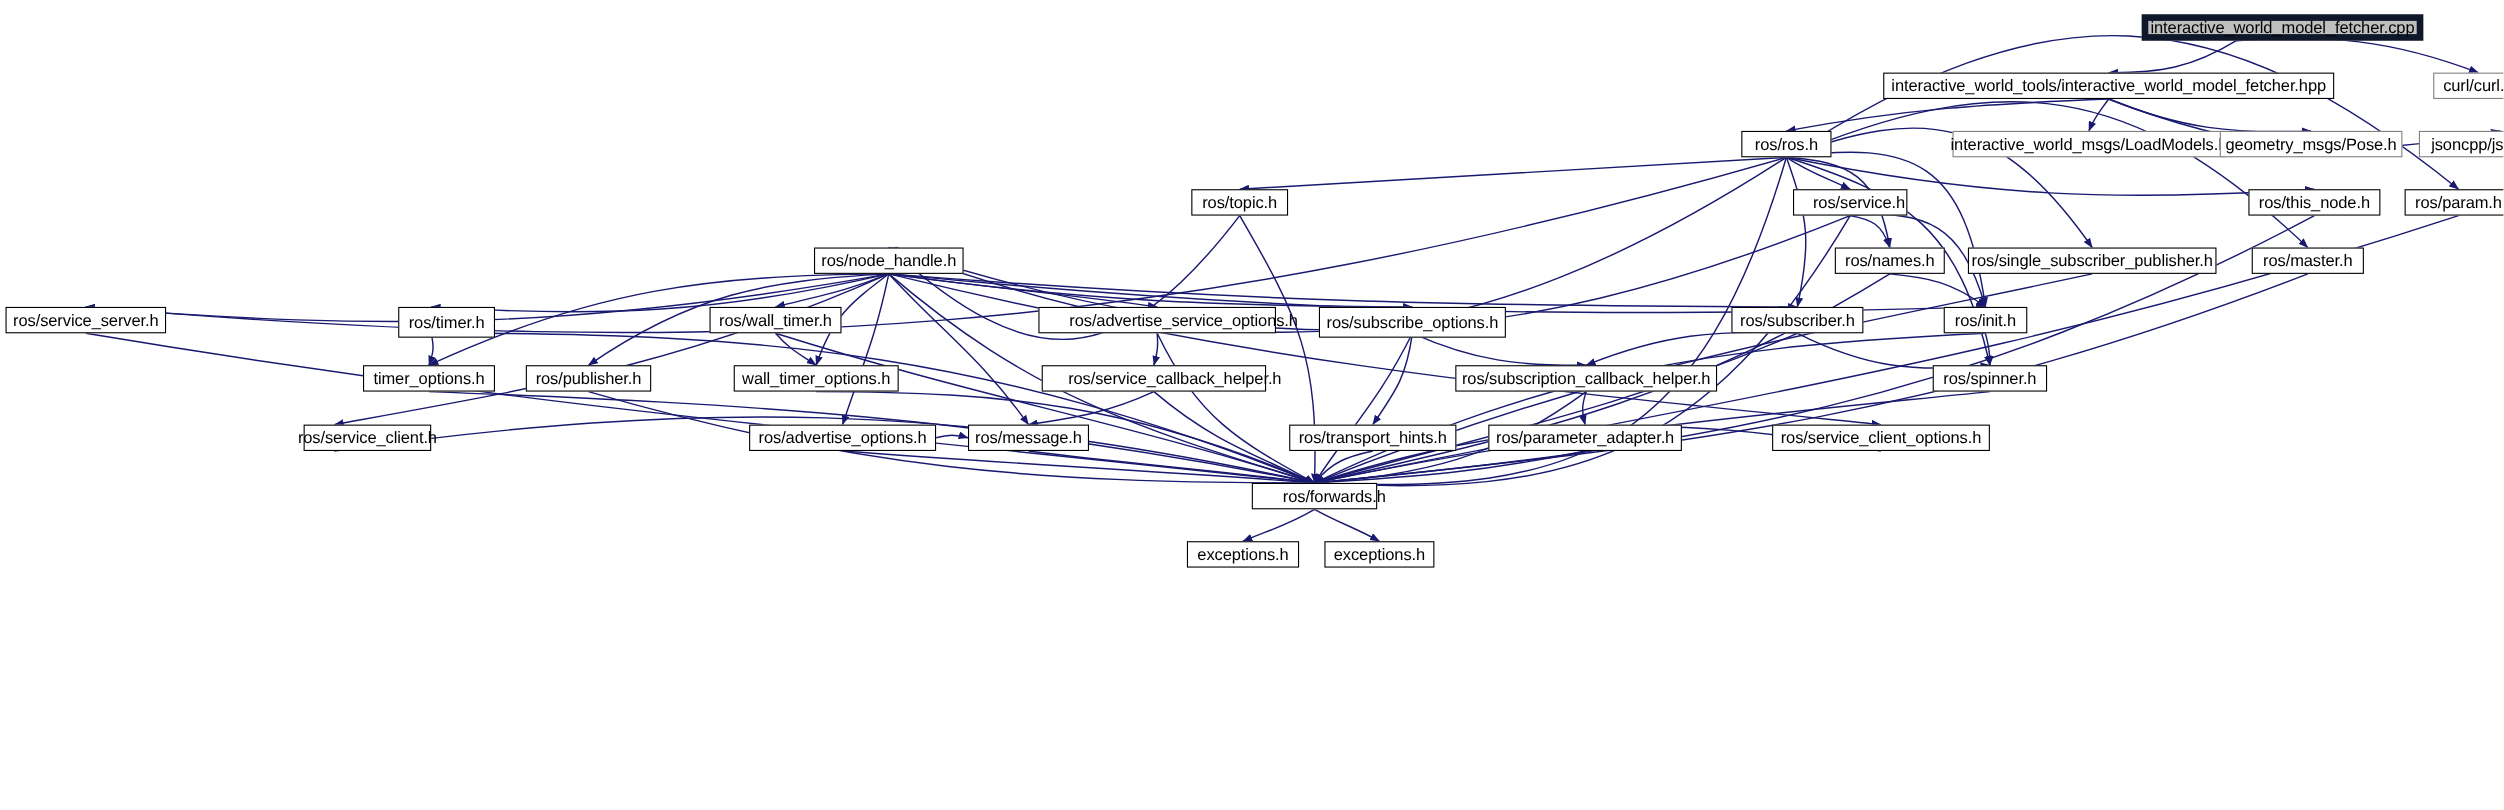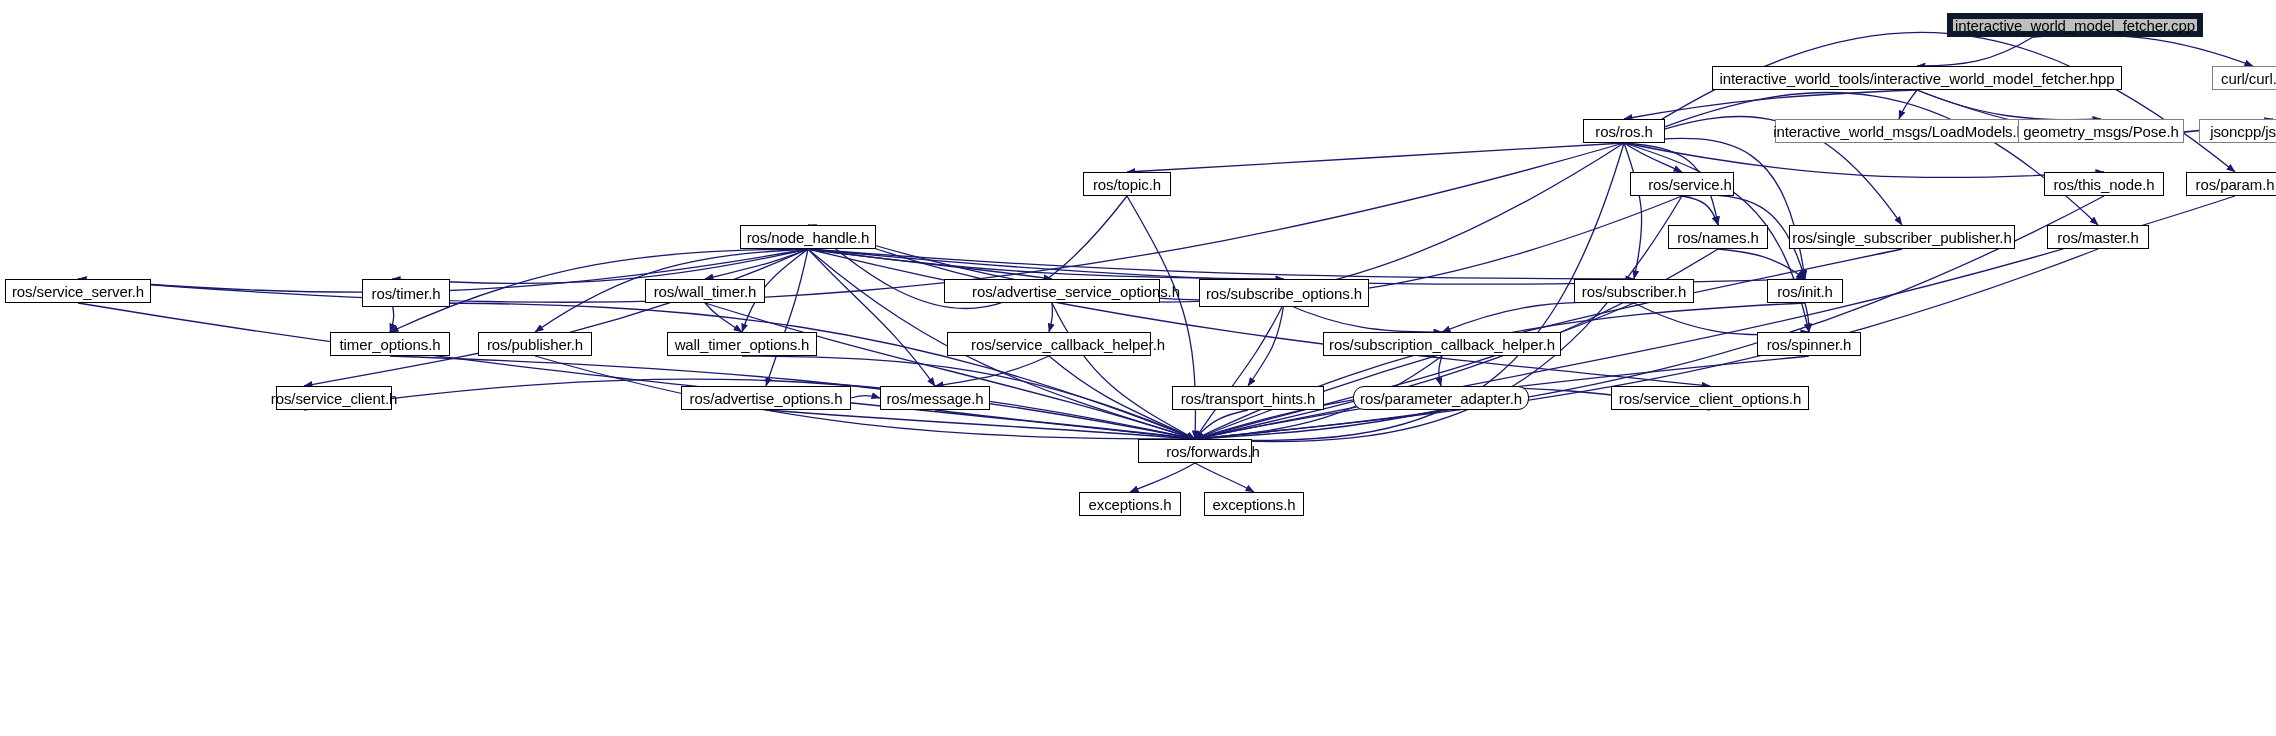--- a/index.html
+++ b/index.html
@@ -143,19 +143,19 @@
       <div class="node bold" style="left: 330px; top: 332px; width: 120px; height: 24px;">timer_options.h</div>
       <div class="node bold" style="left: 478px; top: 332px; width: 114px; height: 24px;">ros/publisher.h</div>
       <div class="node bold" style="left: 667px; top: 332px; width: 150px; height: 24px;">wall_timer_options.h</div>
       <div class="node bold" style="left: 947px; top: 332px; width: 204px; height: 24px; padding-left: 38px;">ros/service_callback_helper.h</div>
       <div class="node bold" style="left: 1323px; top: 332px; width: 238px; height: 24px;">ros/subscription_callback_helper.h</div>
       <div class="node bold" style="left: 1757px; top: 332px; width: 104px; height: 24px;">ros/spinner.h</div>
       <div class="node bold" style="left: 232px; top: 386px; width: 116px; height: 24px; margin-left: 44px;">ros/service_client.h</div>
       <div class="node bold" style="left: 681px; top: 386px; width: 170px; height: 24px;">ros/advertise_options.h</div>
       <div class="node bold" style="left: 880px; top: 386px; width: 110px; height: 24px;">ros/message.h</div>
       <div class="node bold" style="left: 1172px; top: 386px; width: 152px; height: 24px;">ros/transport_hints.h</div>
-      <div class="node bold" style="left: 1353px; top: 386px; width: 176px; height: 24px; border-radius: 11px;">ros/parameter_adapter.h</div>
+      <div class="node bold" style="left: 1353px; top: 386px; width: 176px; height: 24px;">ros/parameter_adapter.h</div>
       <div class="node bold" style="left: 1611px; top: 386px; width: 198px; height: 24px;">ros/service_client_options.h</div>
       <div class="node bold" style="left: 1138px; top: 439px; width: 114px; height: 24px; padding-left: 36px;">ros/forwards.h</div>
       <div class="node bold" style="left: 1079px; top: 492px; width: 102px; height: 24px;">exceptions.h</div>
       <div class="node bold" style="left: 1204px; top: 492px; width: 100px; height: 24px;">exceptions.h</div>
     </div>
 </div>
 
 </body></html>

